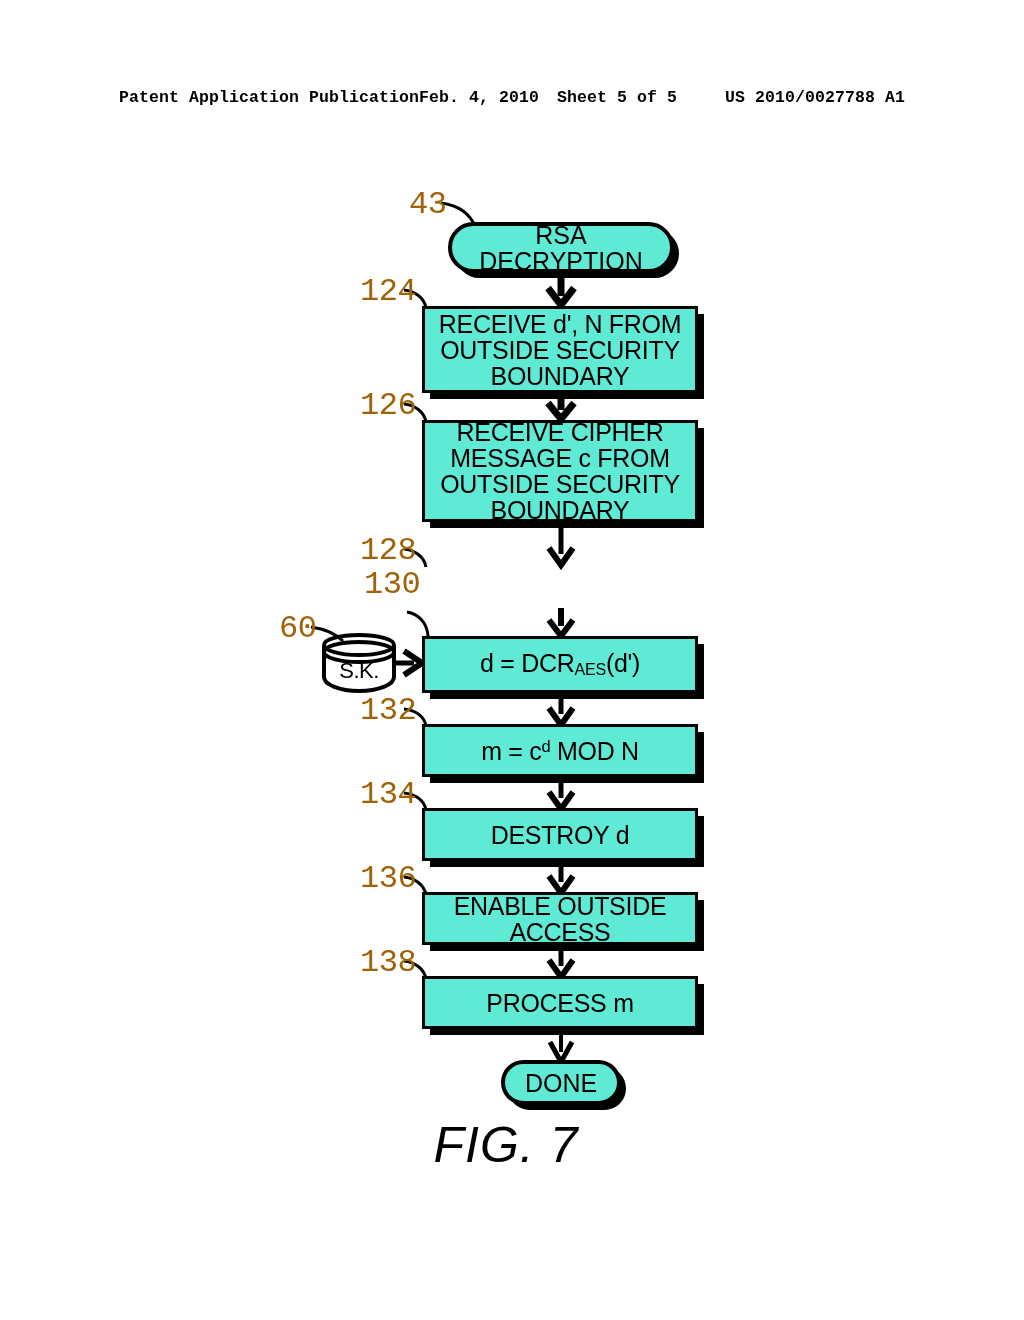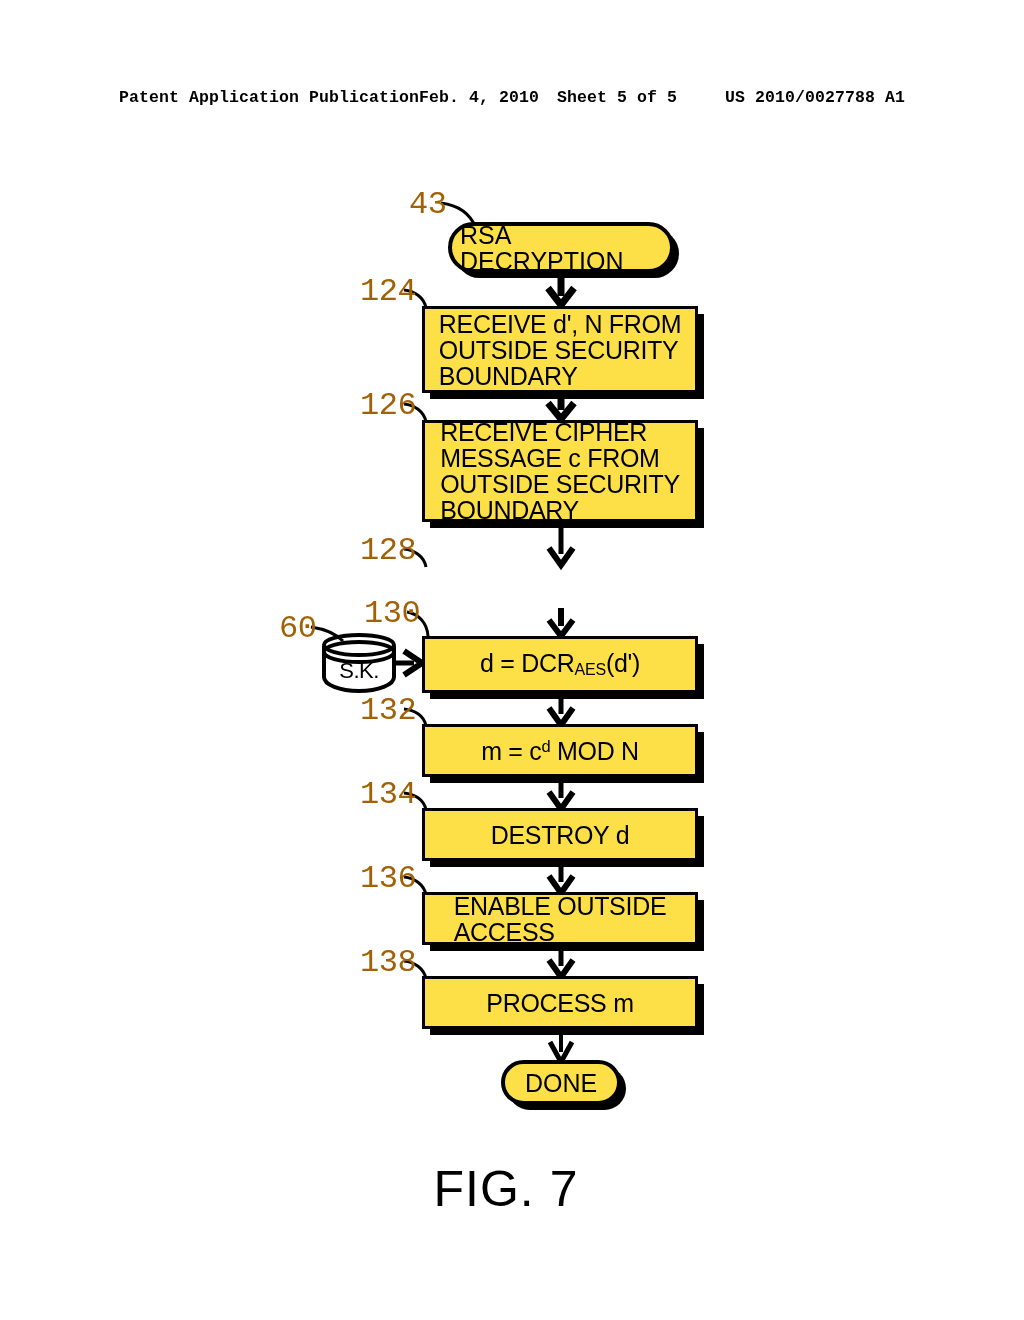--- a/index.html
+++ b/index.html
@@ -42,26 +42,26 @@
     left: 0;
     top: 0;
     width: 1024px;
     height: 1320px;
   }
 
   
   .node {
     position: absolute;
     box-sizing: border-box;
-    background: #fde047;
+    background: #5eead4;
     border: 3px solid #000000;
     display: flex;
     align-items: center;
     justify-content: center;
-    text-align: left;
+    text-align: center;
   }
   
   .node.proc {
     box-shadow: 7px 7px 0 -1px #000000;
   }
   .node.term {
     border-width: 4px;
     border-radius: 40px;
     box-shadow: 6px 6px 0 -1px #000000;
   }
@@ -95,24 +95,25 @@
     font-size: 32px;
     letter-spacing: -0.5px;
     color: #a16207;
     white-space: nowrap;
   }
 
   
   .fig-caption {
     position: absolute;
     left: 0;
-    top: 1160px;
+    top: 1116px;
     width: 1012px;
     text-align: center;
     font-family: "Liberation Sans", sans-serif;
+    font-style: italic;
     font-size: 50px;
     letter-spacing: 1px;
   }
 
   
   .keystore {
     position: absolute;
     left: 322px;
     top: 636px;
     width: 97px;
@@ -224,21 +225,21 @@
       <ellipse class="ln" cx="359" cy="652" rx="35" ry="10" stroke-width="4" fill="#ffffff"></ellipse>
 
       <ellipse class="ln" cx="359" cy="645" rx="35" ry="10" stroke-width="4" fill="#ffffff"></ellipse>
     </g>
   </svg>
 
   <div class="ref-num" style="left:409px; top:186px;">43</div>
   <div class="ref-num" style="left:360px; top:273px;">124</div>
   <div class="ref-num" style="left:360px; top:387px;">126</div>
   <div class="ref-num" style="left:360px; top:532px;">128</div>
-  <div class="ref-num" style="left:364px; top:595px;">130</div>
+  <div class="ref-num" style="left:364px; top:566px;">130</div>
   <div class="ref-num" style="left:279px; top:610px;">60</div>
   <div class="ref-num" style="left:360px; top:692px;">132</div>
   <div class="ref-num" style="left:360px; top:776px;">134</div>
   <div class="ref-num" style="left:360px; top:860px;">136</div>
   <div class="ref-num" style="left:360px; top:944px;">138</div>
 
   <div class="keystore">
     <div class="keystore-label">S.K.</div>
   </div>
 

